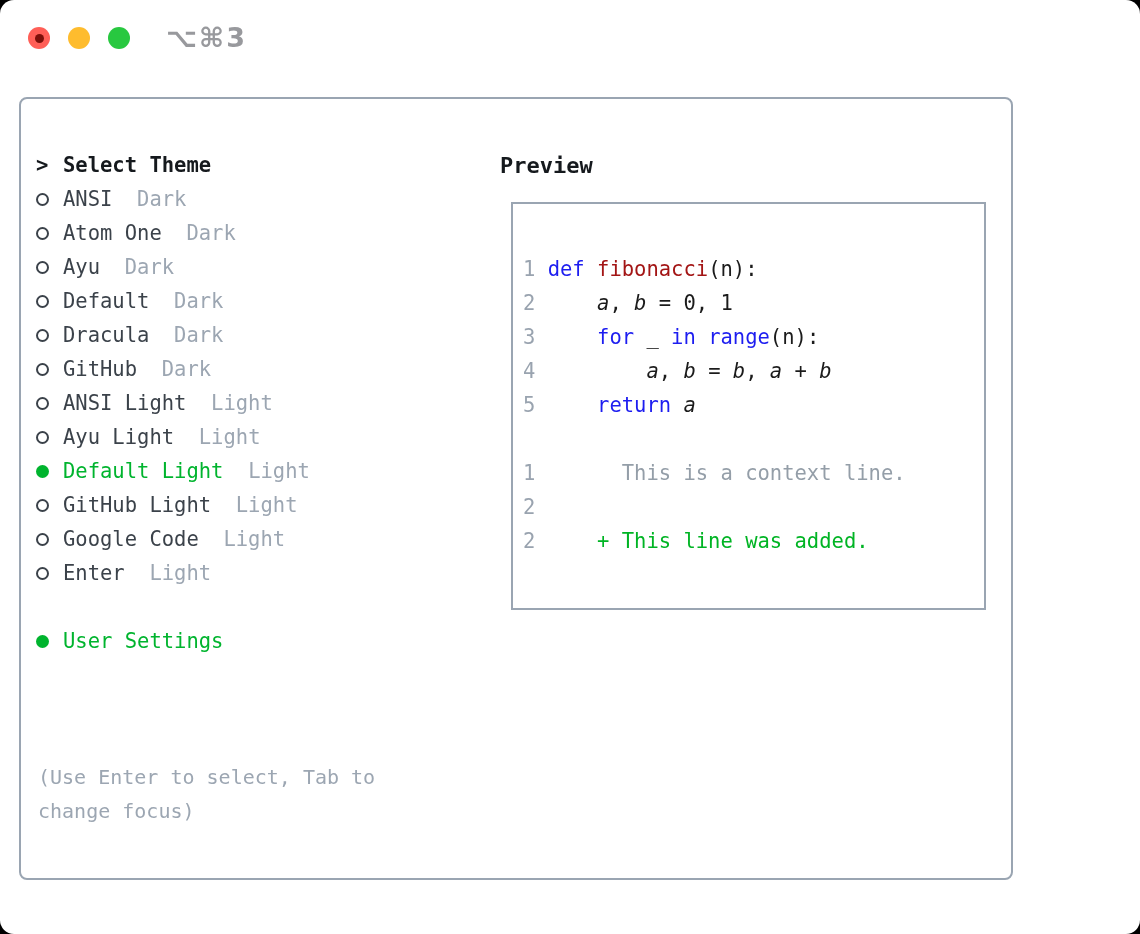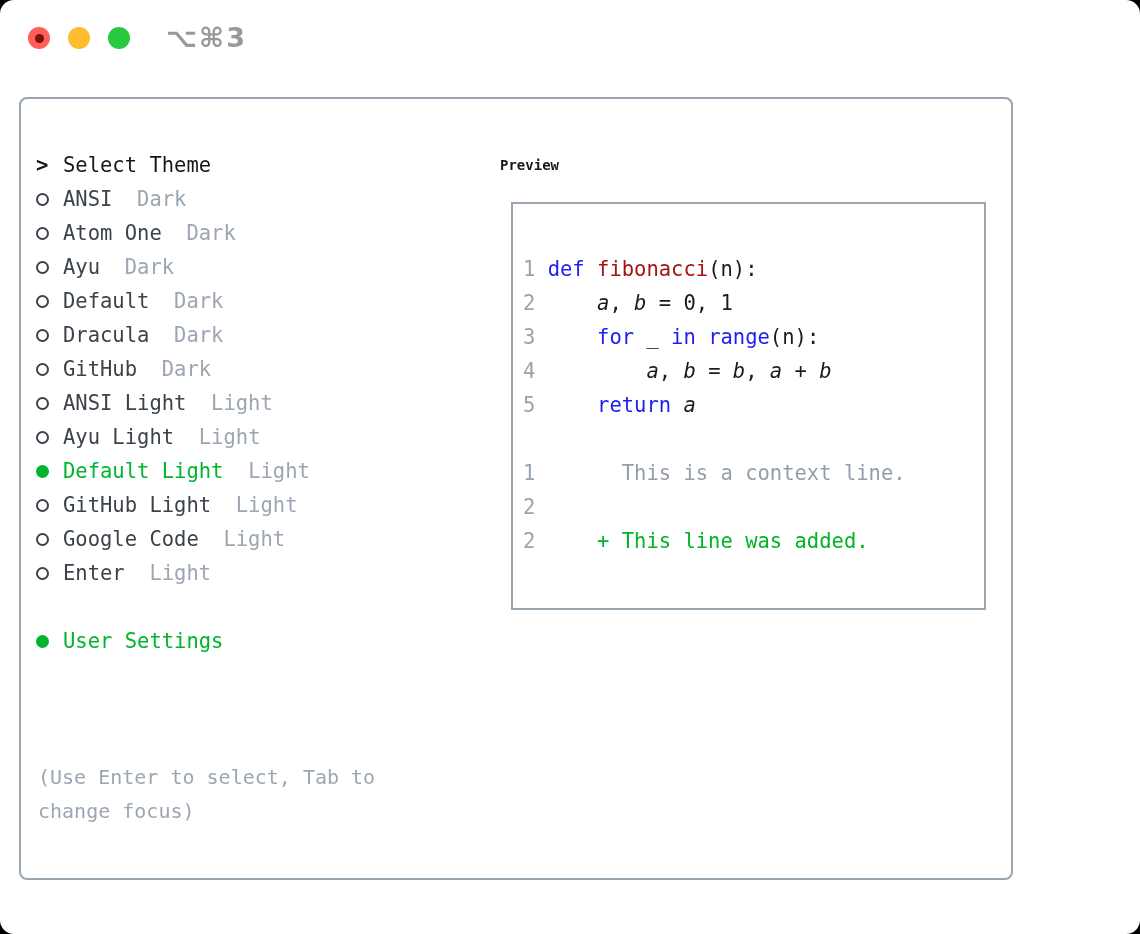--- a/index.html
+++ b/index.html
@@ -24,29 +24,29 @@
   .panel{position:absolute;left:19px;top:97px;width:994px;height:783px;
          border:2px solid var(--border);border-radius:8px;background:#fff}
   .row{display:flex;height:34px;align-items:center;font-size:20.5px;white-space:pre}
   .marker{width:27px;flex:none;display:flex;align-items:center}
   .radio{width:13px;height:13px;border-radius:50%;border:2px solid var(--dark)}
   .radio.sel{background:var(--green);border:none}
   .cursor{font-weight:bold;color:var(--black);font-size:20.5px}
   .name{color:var(--dark)}
   .name.sel{color:var(--green)}
   .tag{color:var(--muted);padding-left:2ch}
-  .list-title{font-weight:normal;color:var(--black)}
+  .list-title{font-weight:bold;color:var(--black)}
   .sec-title{color:var(--black)}
   #theme-list{position:absolute;left:15px;top:49px}
   #apply-section{position:absolute;left:15px;top:525px}
   #help{position:absolute;left:17px;top:661px;width:400px;font-size:20px;
         line-height:34px;color:var(--muted)}
   
   #preview-title{position:absolute;left:479px;top:49px;height:34px;display:flex;align-items:center;
-                 font-size:14px;font-weight:bold;color:var(--black)}
+                 font-size:22px;font-weight:bold;color:var(--black)}
   #preview-box{position:absolute;left:490px;top:103px;width:475px;height:408px;
                border:2px solid var(--border);background:#fff;padding:48px 8px 0 10px;overflow:hidden}
   .cline{display:flex;height:34px;align-items:center;font-size:20.5px;white-space:pre}
   .lnum{display:inline-block;width:2ch;flex:none;color:var(--linenum)}
   .tok-pl{color:var(--code)}
   .tok-kw{color:var(--kw)}
   .tok-fn{color:var(--fn)}
   .tok-va{color:var(--code);font-style:italic}
   .tok-ctx{color:var(--ctx)}
   .tok-del{color:var(--del)}

